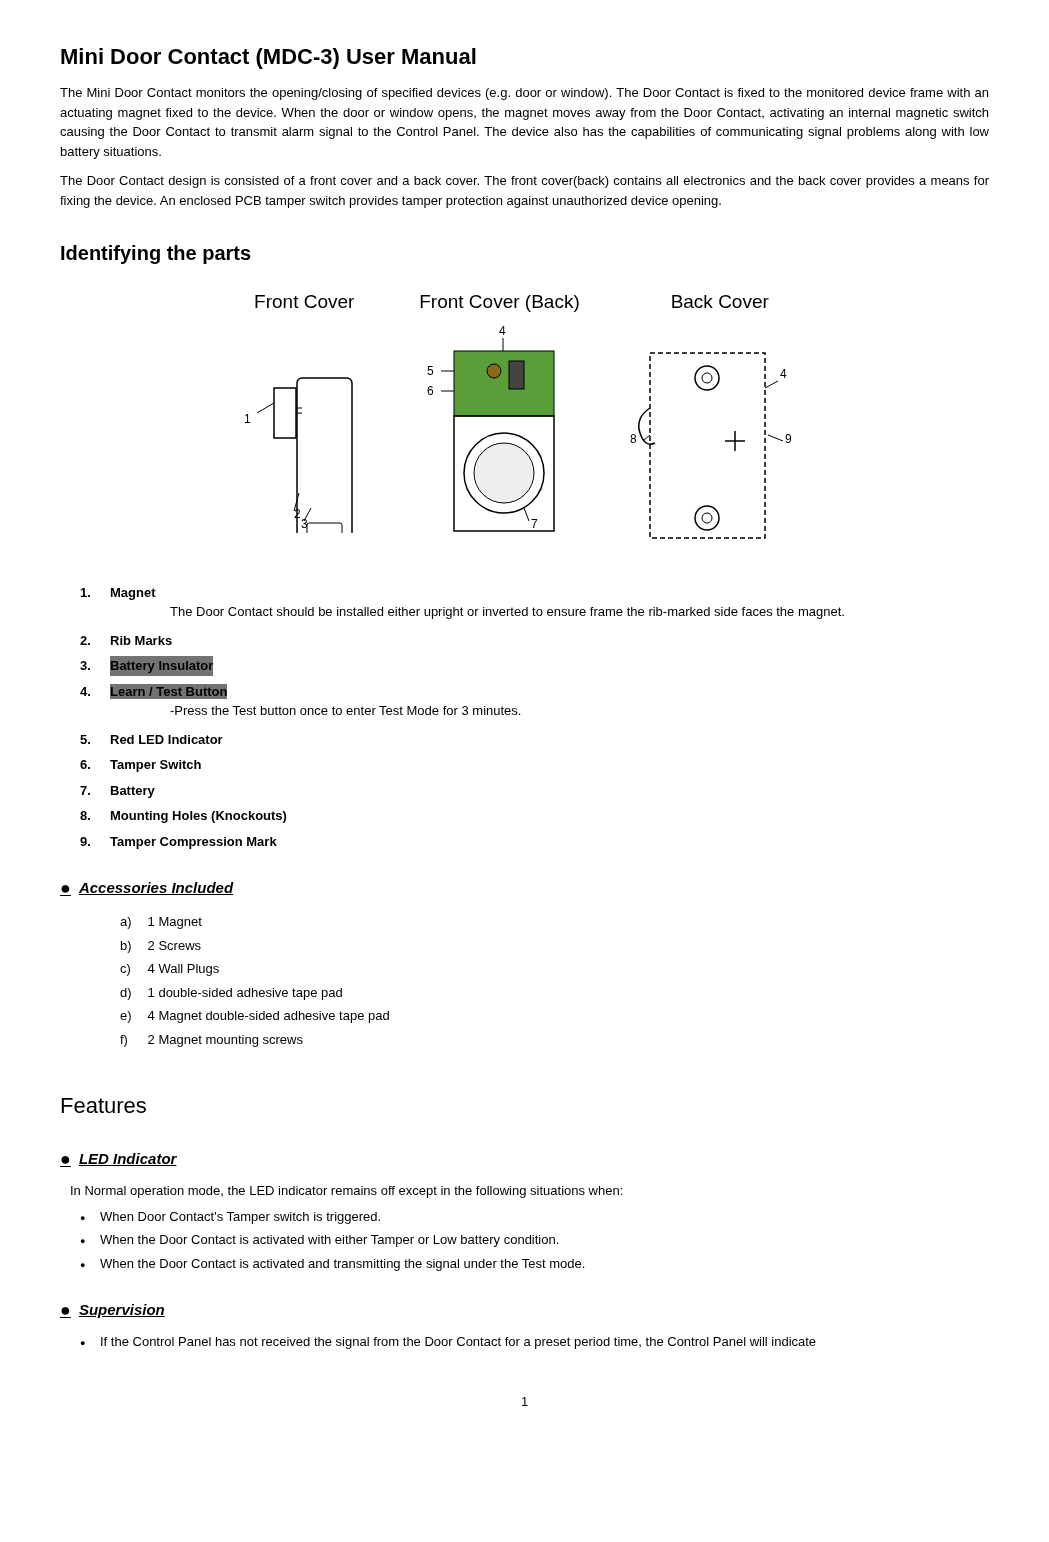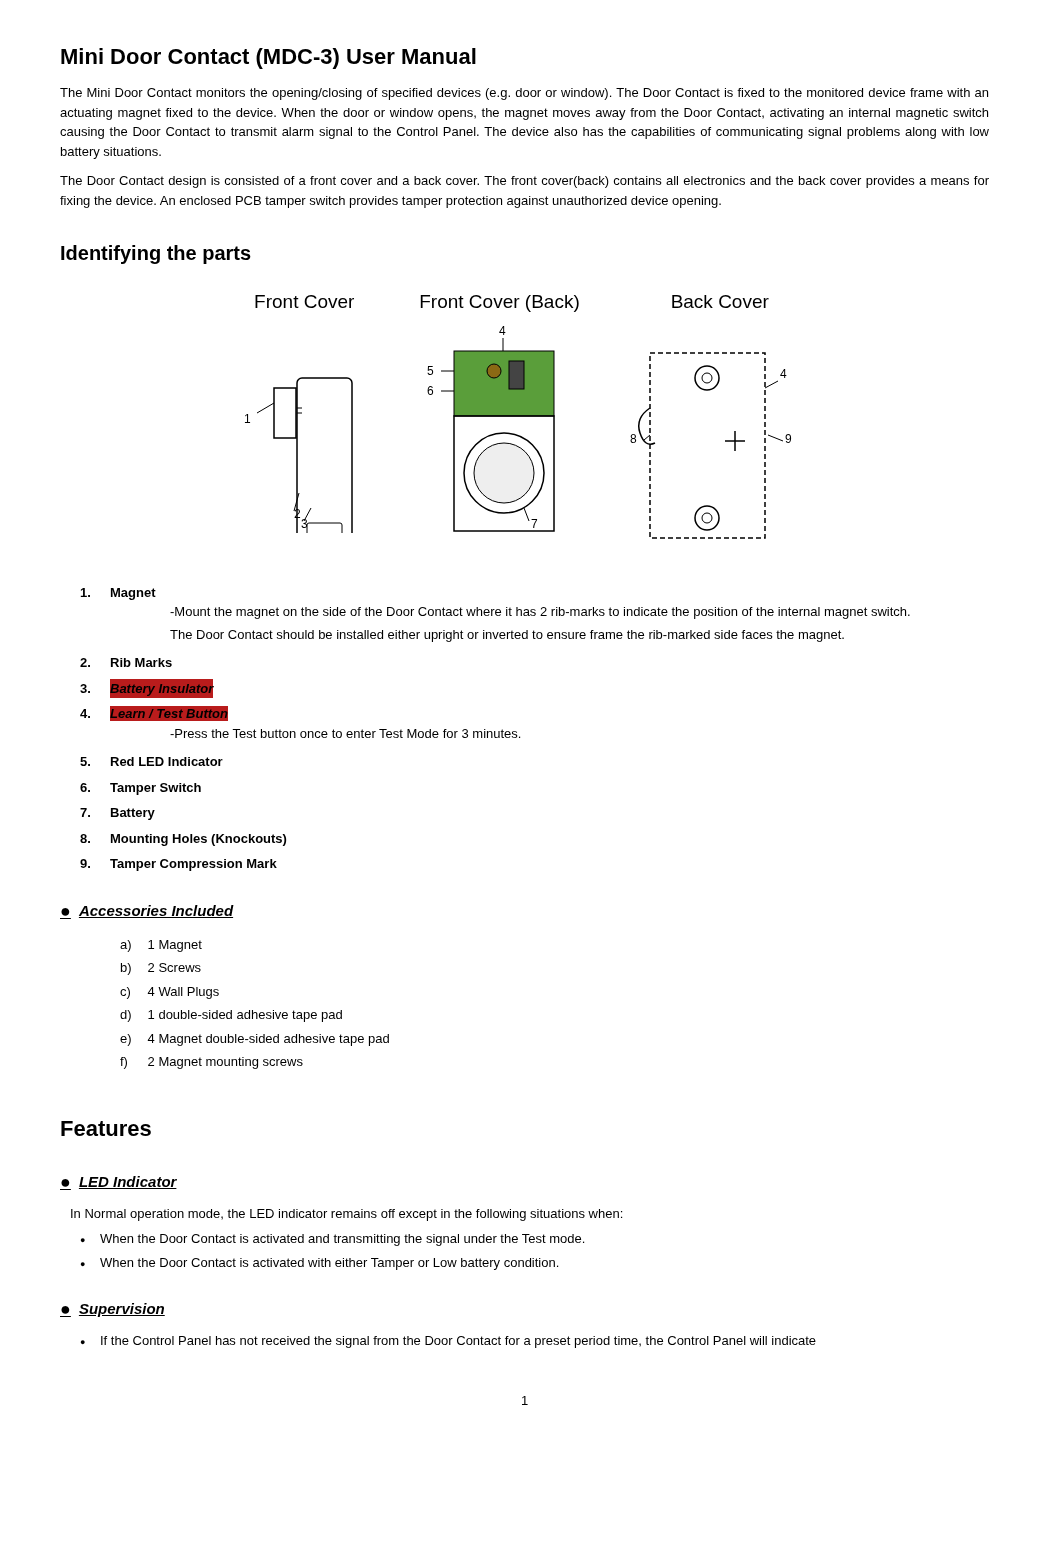--- a/index.html
+++ b/index.html
@@ -51,22 +51,21 @@
       align-items: baseline;
     }
     .list-number {
       font-weight: bold;
       min-width: 30px;
     }
     .list-label {
       font-weight: bold;
     }
     .highlight-yellow {
-      background-color: #b91c1c;
-      font-style: italic;
+      background-color: #737373;
     }
     .sub-item {
       margin-left: 60px;
       display: block;
       font-weight: normal;
       margin-bottom: 3px;
     }
     .bullet-section {
       margin-top: 24px;
     }
@@ -81,21 +80,21 @@
     }
     .bullet-dot {
       font-size: 18px;
       margin-right: 8px;
     }
     .accessories-list {
       margin-left: 40px;
     }
     .features-title {
       font-size: 22px;
-      font-weight: bold;
+      font-weight: normal;
       margin-top: 36px;
       margin-bottom: 10px;
     }
     .features-sub-header {
       font-size: 15px;
       font-weight: bold;
       font-style: italic;
       text-decoration: underline;
       display: flex;
       align-items: center;
@@ -225,21 +224,20 @@
     </svg>
   </div>
 </div>
 
 <div class="parts-list">
   <ol>
     <li>
       <span class="list-number">1.</span>
       <div>
         <span class="list-label">Magnet</span>
-        <span class="sub-item">-Mount the magnet on the side of the Door Contact where it has 2 rib-marks to indicate the position of the internal magnet switch.</span>
         <span class="sub-item">The Door Contact should be installed either upright or inverted to ensure frame the rib-marked side faces the magnet.</span>
       </div>
     </li>
     <li>
       <span class="list-number">2.</span>
       <span class="list-label">Rib Marks</span>
     </li>
     <li>
       <span class="list-number">3.</span>
       <span class="list-label highlight-yellow">Battery Insulator</span>
@@ -313,22 +311,23 @@
 
 <div class="features-title">Features</div>
 
 <div class="bullet-section">
   <div class="features-sub-header">
     <span class="bullet-dot">●</span>
     <span>LED Indicator</span>
   </div>
   <p class="features-intro">In Normal operation mode, the LED indicator remains off except in the following situations when:</p>
   <ul class="features-bullets">
+    <li>When Door Contact's Tamper switch is triggered.</li>
+    <li>When the Door Contact is activated with either Tamper or Low battery condition.</li>
     <li>When the Door Contact is activated and transmitting the signal under the Test mode.</li>
-    <li>When the Door Contact is activated with either Tamper or Low battery condition.</li>
   </ul>
 </div>
 
 <div class="bullet-section">
   <div class="features-sub-header">
     <span class="bullet-dot">●</span>
     <span>Supervision</span>
   </div>
   <ul class="features-bullets">
     <li>If the Control Panel has not received the signal from the Door Contact for a preset period time, the Control Panel will indicate</li>

